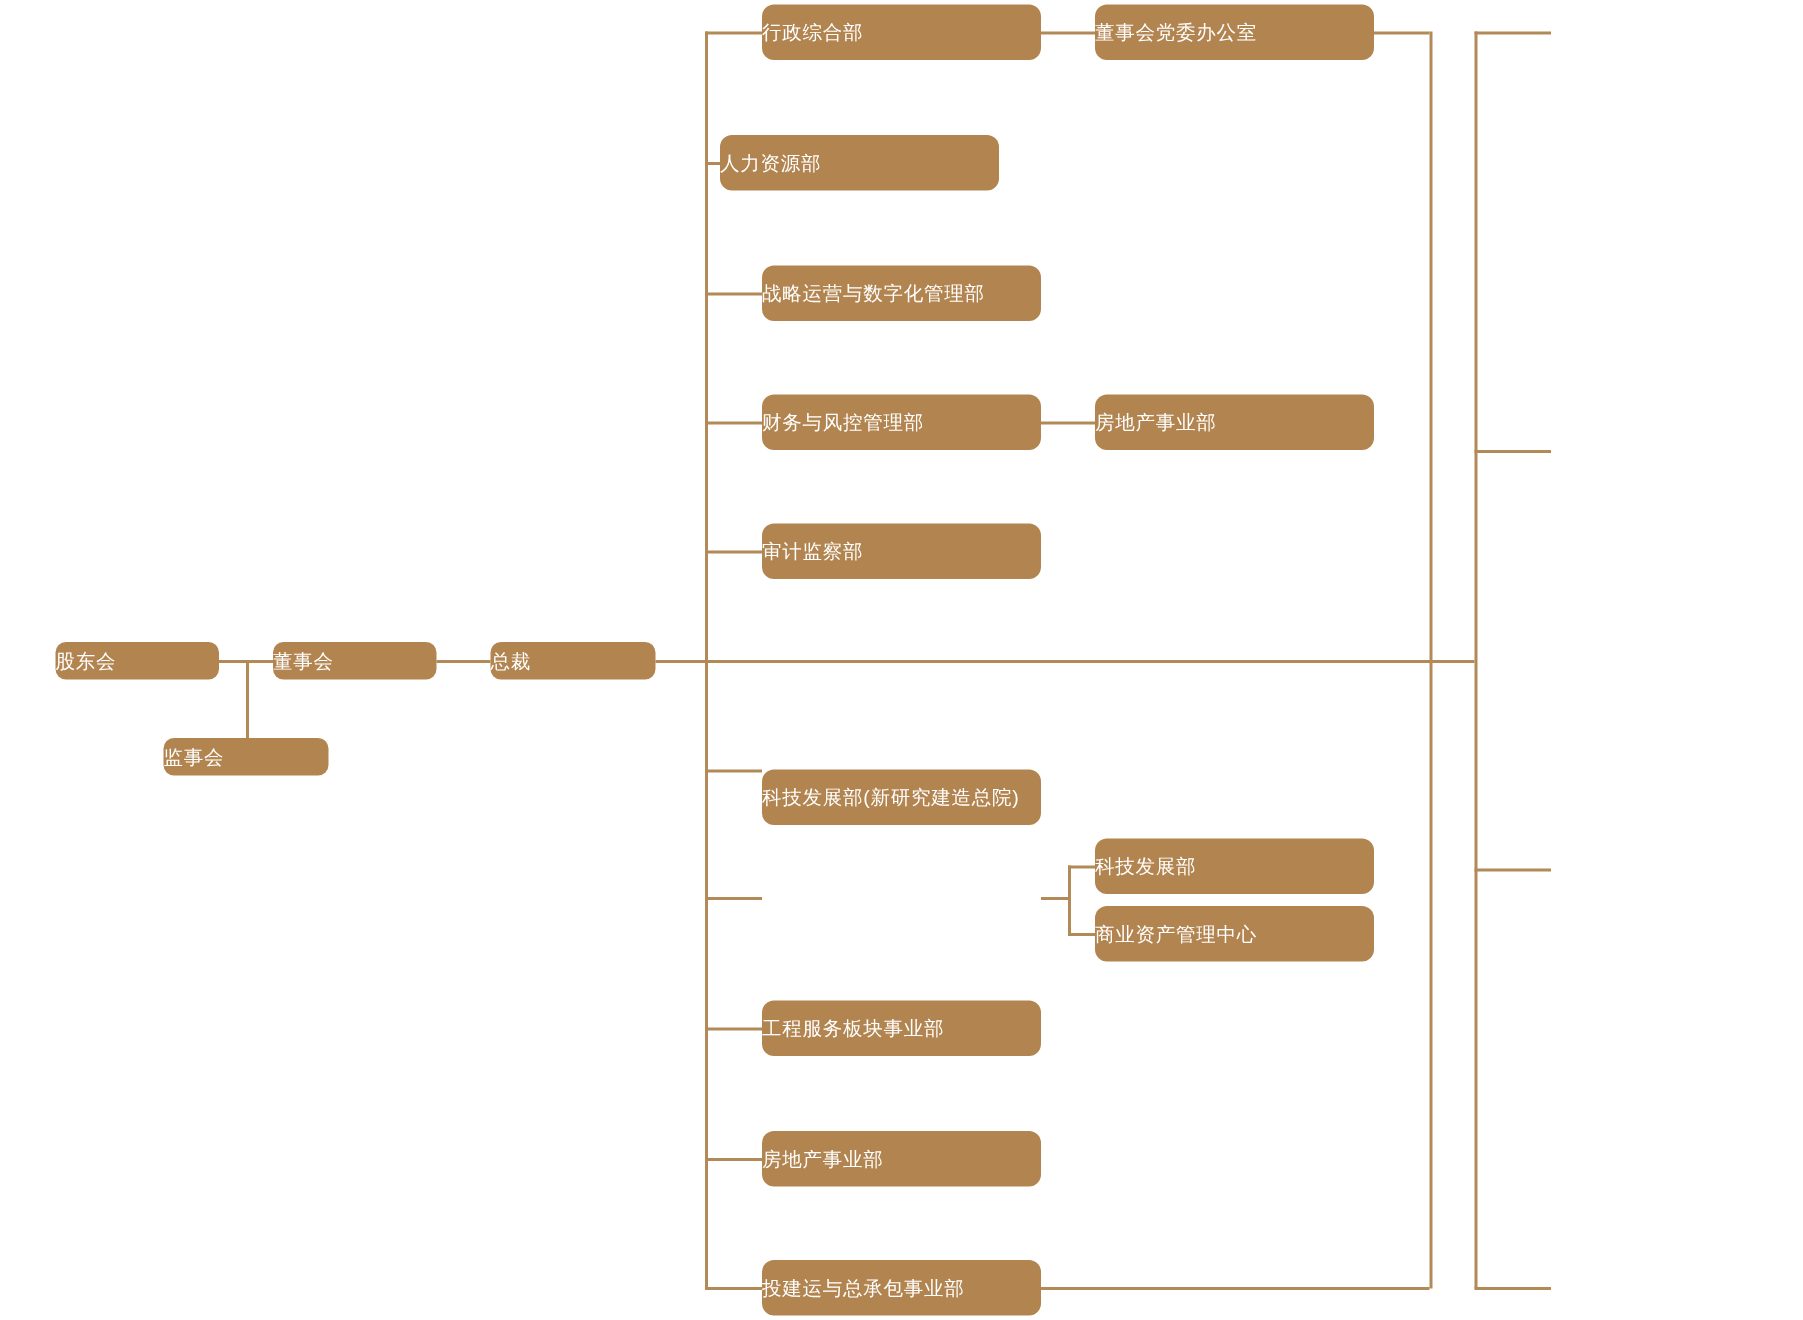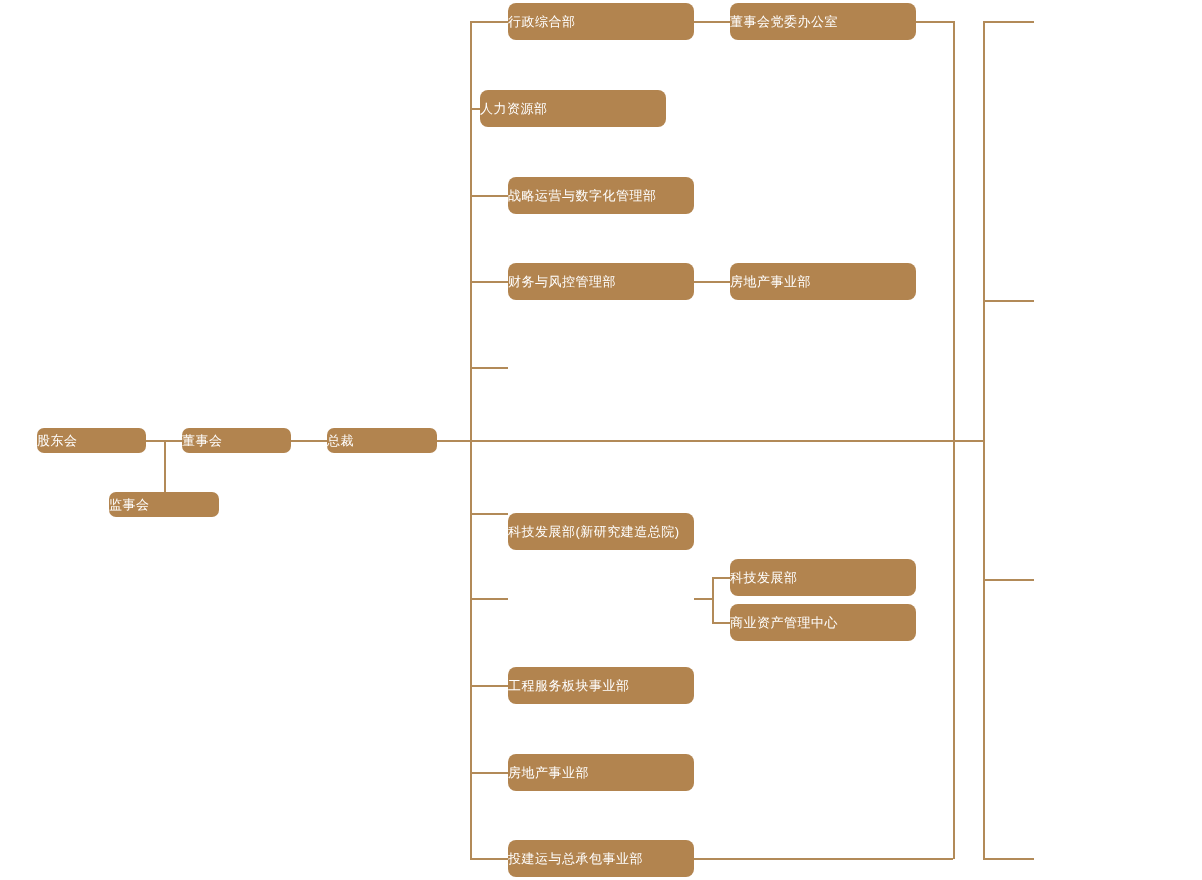--- a/index.html
+++ b/index.html
@@ -96,20 +96,23 @@
   </div>
   <div class="node" style="left:480px;top:90px">
     <span>人力资源部</span>
   </div>
   <div class="node" style="left:508px;top:177px">
     <span>战略运营与数字化管理部</span>
   </div>
   <div class="node" style="left:508px;top:263px">
     <span>财务与风控管理部</span>
   </div>
+  <div class="node" style="left:508px;top:349px">
+    <span>审计监察部</span>
+  </div>
   <div class="node" style="left:508px;top:513px">
     <span>科技发展部(新研究建造总院)</span>
   </div>
   <div class="node" style="left:508px;top:667px">
     <span>工程服务板块事业部</span>
   </div>
   <div class="node" style="left:508px;top:754px">
     <span>房地产事业部</span>
   </div>
   <div class="node" style="left:508px;top:840px">

